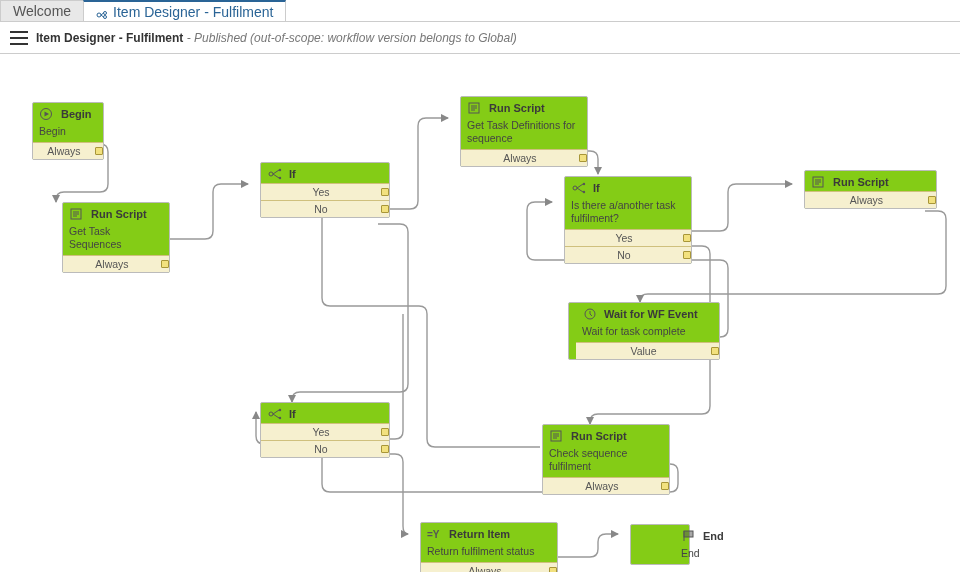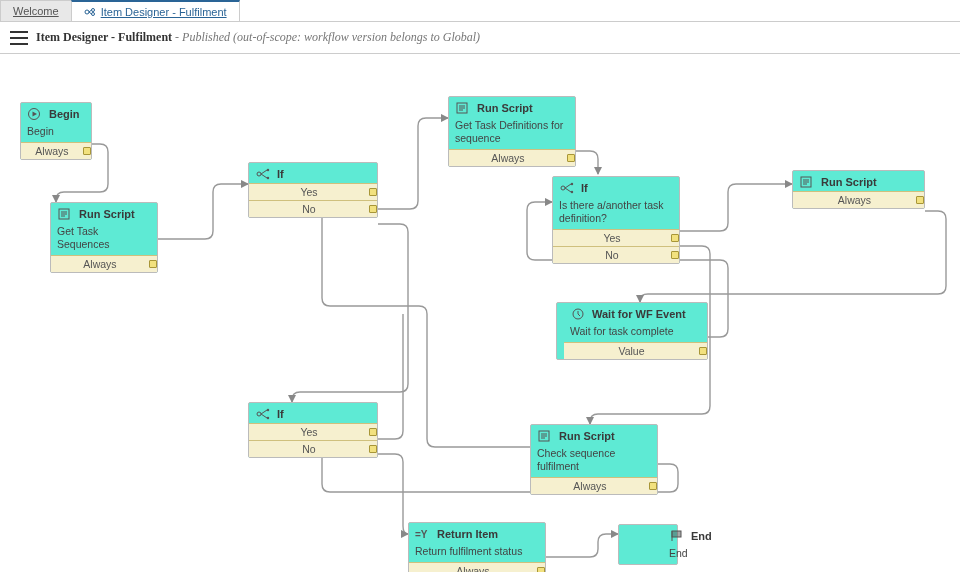--- a/index.html
+++ b/index.html
@@ -18,55 +18,54 @@
     display: flex;
     border-bottom: 1px solid #ccc;
     height: 22px;
     background: #fff;
   }
   .tab {
     padding: 3px 12px;
     border: 1px solid #ccc;
     border-bottom: none;
     margin-right: -1px;
-    font-size: 11px;
+    font-size: 14px;
     display: flex;
     align-items: center;
     gap: 5px;
-    text-decoration: underline;
   }
   .tab.inactive { background: #e8e8e8; color: #555; }
   .tab.active { background: #fff; color: #2a6496; border-top: 2px solid #2a6496; }
   .tab-icon { width: 12px; height: 10px; display: inline-block; }
   .toolbar {
     display: flex;
     align-items: center;
     height: 32px;
     padding: 0 10px;
     border-bottom: 1px solid #ccc;
     gap: 8px;
-    font-family: Liberation Serif, serif;
   }
   .menu-icon {
     width: 18px; height: 14px;
     display: flex; flex-direction: column; justify-content: space-between;
   }
   .menu-icon span { display: block; height: 2px; background: #333; }
   .breadcrumb { font-size: 12px; }
   .breadcrumb .title { font-weight: 600; color: #333; }
   .breadcrumb .status { font-style: italic; color: #777; }
 
   .canvas { position: absolute; left: 0; top: 54px; width: 960px; height: 518px; }
   svg.connectors { position: absolute; left: 0; top: 0; width: 960px; height: 518px; pointer-events: none; }
 
   .node {
     position: absolute;
-    background: #5eead4;
+    background: #84cc16;
     border: 1px solid #bbb;
     border-radius: 2px;
+    margin-left: 12px;
   }
   .node-header {
     display: flex;
     align-items: center;
     gap: 6px;
     padding: 4px 6px 2px 6px;
     font-weight: 600;
     font-size: 11px;
   }
   .node-body {
@@ -242,21 +241,21 @@
   <div class="node-header">
     <span class="icon-svg"><svg viewBox="0 0 16 14">
             <circle cx="4" cy="7" r="2" fill="none" stroke="#555"></circle>
             <line x1="6" y1="7" x2="12" y2="3" stroke="#555"></line>
             <line x1="6" y1="7" x2="12" y2="11" stroke="#555"></line>
             <circle cx="13" cy="3" r="1.2" fill="#555"></circle>
             <circle cx="13" cy="11" r="1.2" fill="#555"></circle>
           </svg></span>
     <span>If</span>
   </div>
-  <div class="node-body">Is there a/another task definition?</div>
+  <div class="node-body">Is there a/another task fulfilment?</div>
   <div class="node-footer-row">
         <span class="label">Yes</span>
         <span class="port"></span>
       </div>
   <div class="node-footer-row">
         <span class="label">No</span>
         <span class="port"></span>
       </div>
 </div>
 

